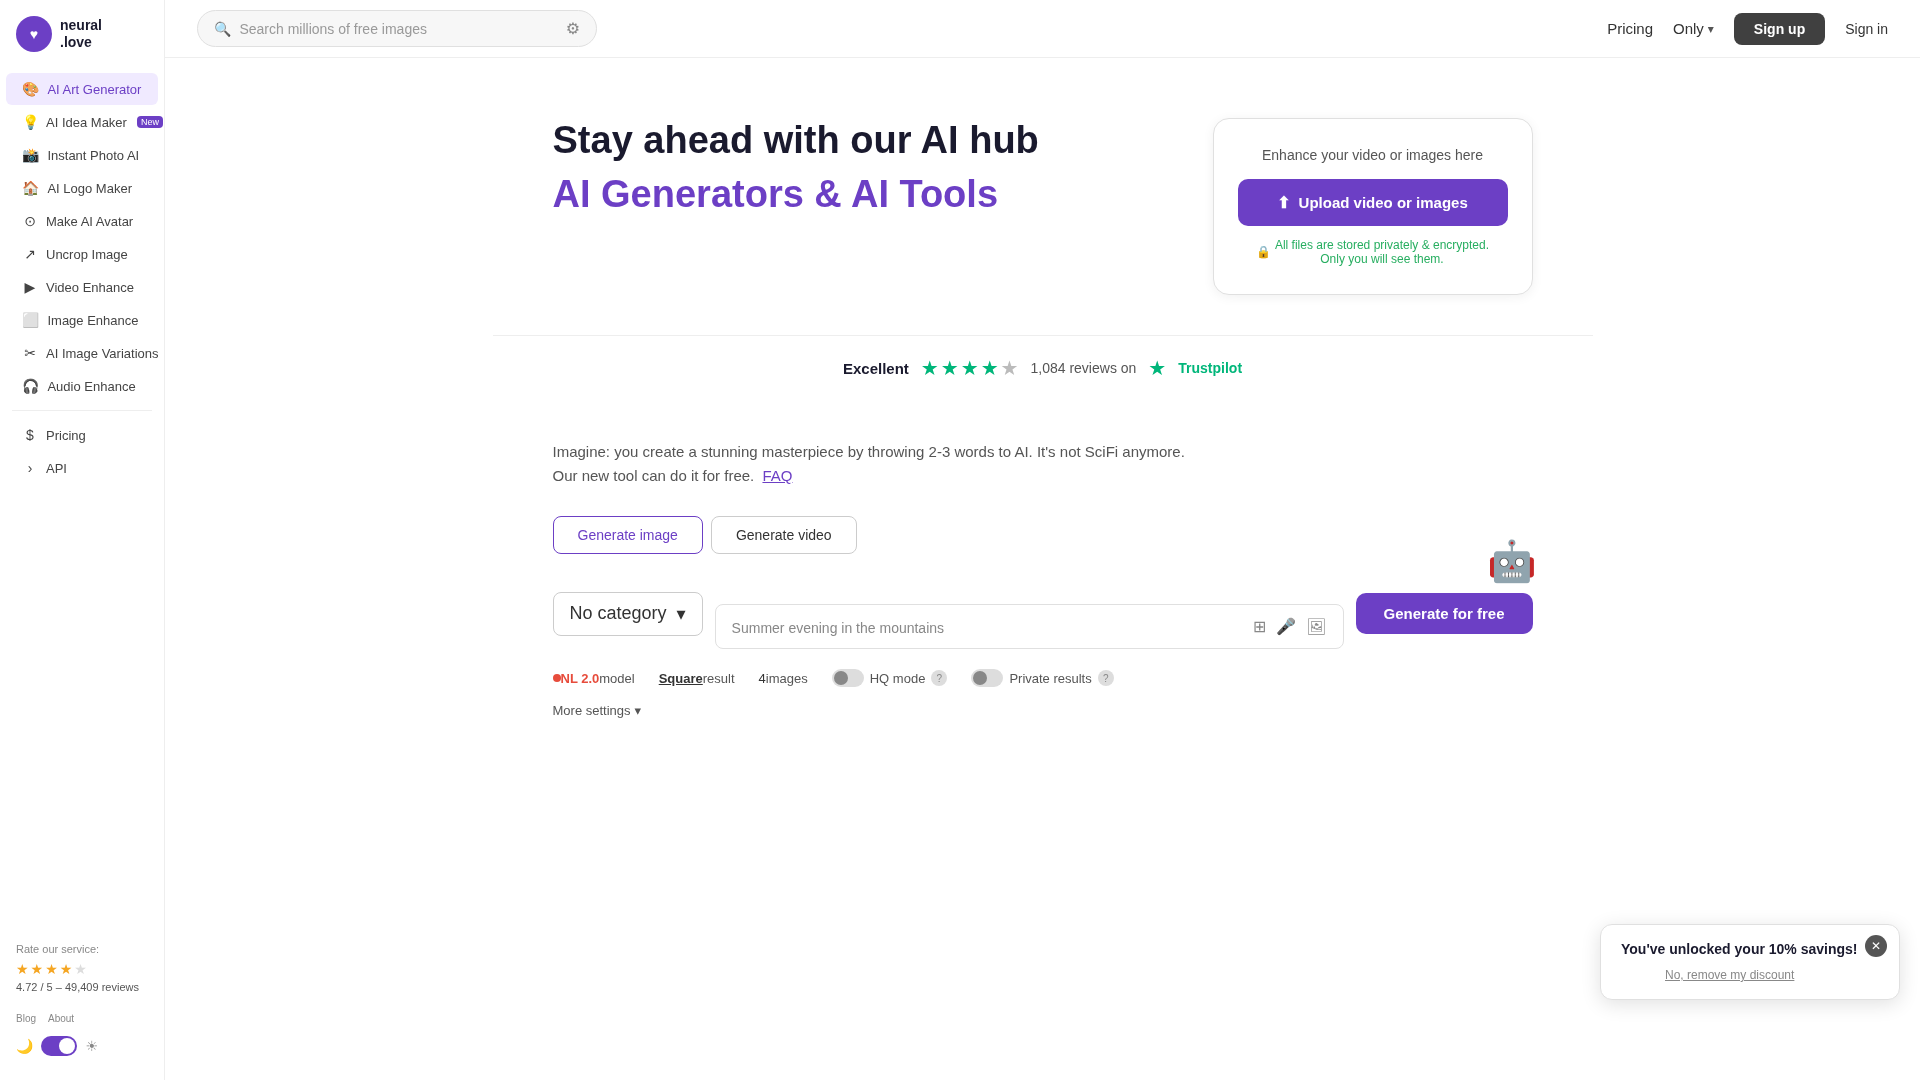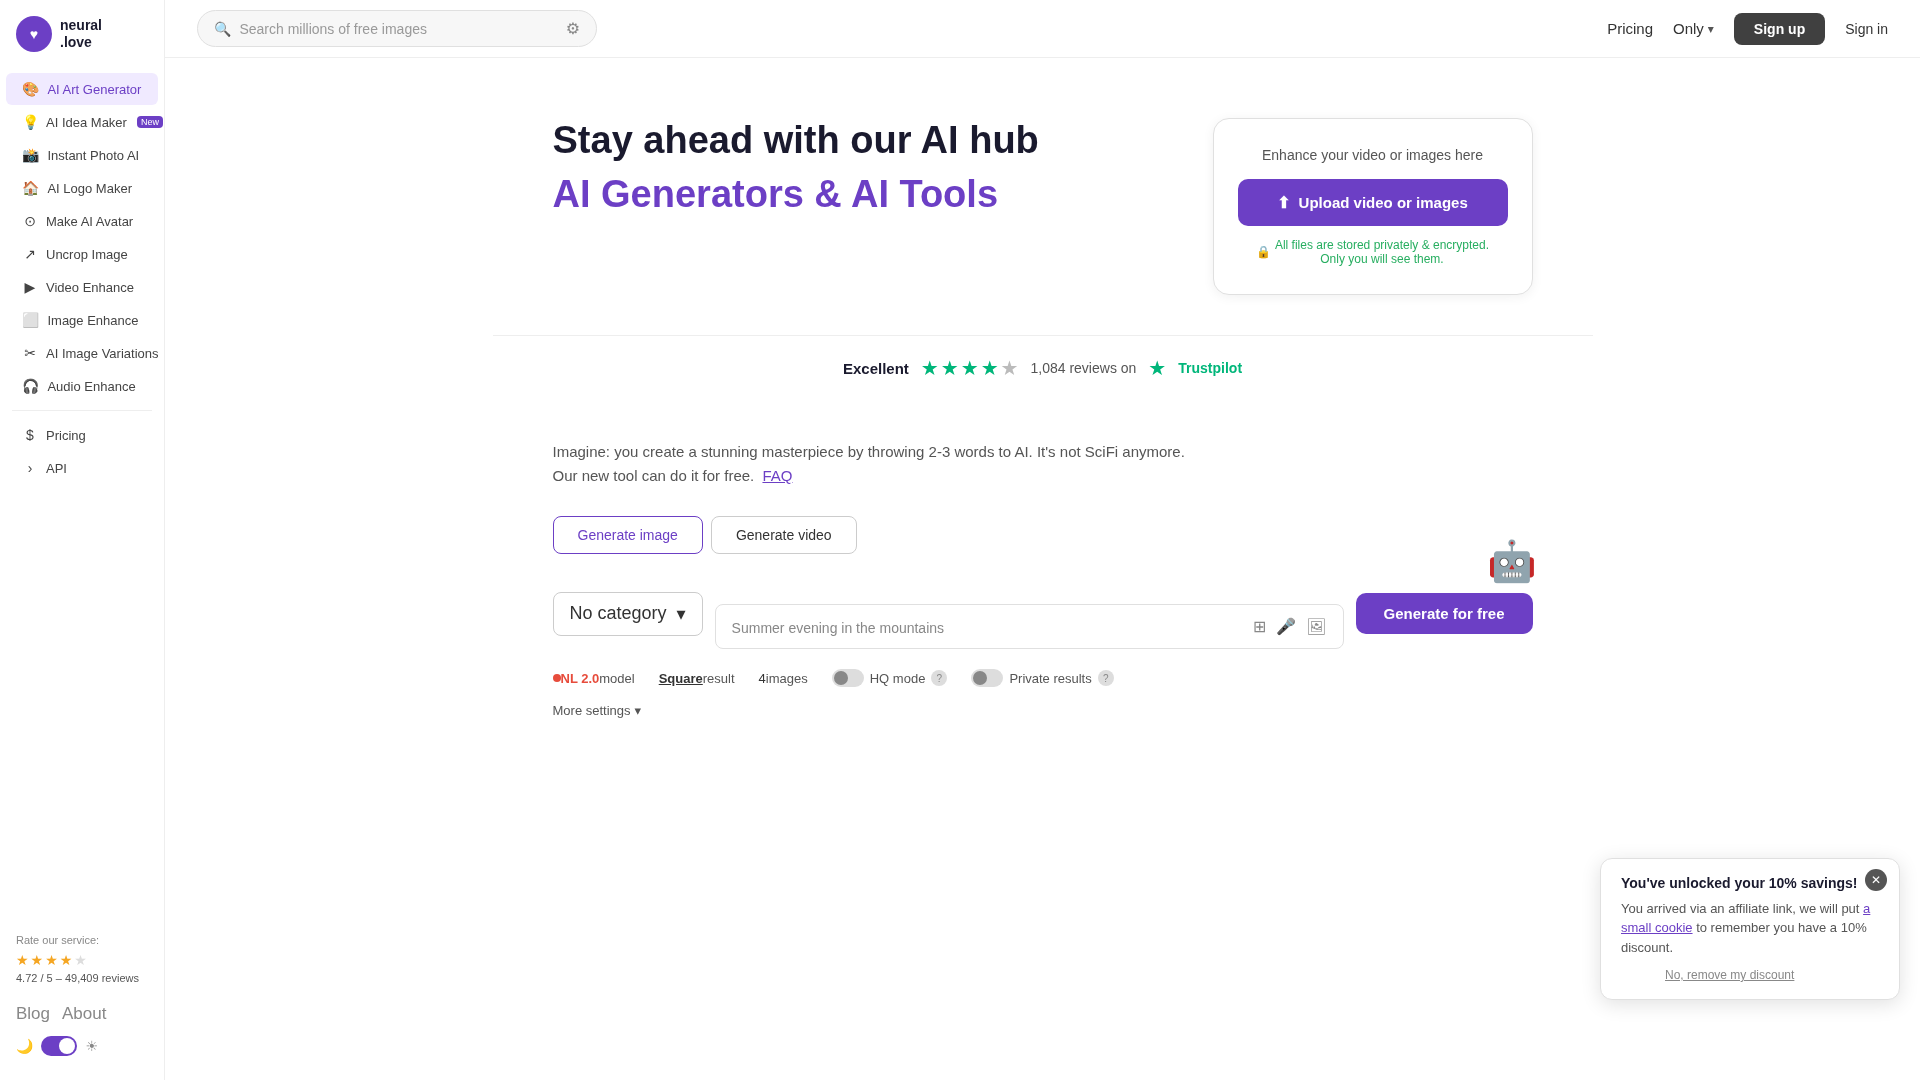--- a/index.html
+++ b/index.html
@@ -63,21 +63,21 @@
     .sidebar-divider { height: 1px; background: #eee; margin: 8px 12px; }
 
     .sidebar-bottom { padding: 12px 16px; }
     .rate-label { font-size: 11px; color: #888; margin-bottom: 6px; }
     .stars { display: flex; gap: 2px; margin-bottom: 4px; }
     .star { font-size: 14px; color: #ddd; }
     .star.filled { color: #f5a623; }
     .rating-text { font-size: 11px; color: #555; }
 
     .sidebar-footer-links { display: flex; gap: 12px; padding: 8px 16px; }
-    .sidebar-footer-link { font-size: 17px; color: #888; cursor: pointer; }
+    .sidebar-footer-link { font-size: 10px; color: #888; cursor: pointer; }
 
     .theme-toggle-row {
       display: flex; align-items: center; gap: 8px; padding: 4px 16px 8px;
     }
     .toggle-track {
       width: 36px; height: 20px;
       background: #6c3fc5;
       border-radius: 10px;
       position: relative;
       cursor: pointer;
@@ -568,19 +568,14 @@
     <button class="more-settings-btn">
       <span>More settings</span>
       <span>▾</span>
     </button>
   </section>
 </div>
 
 <div class="discount-popup" style="position:fixed;">
   <button class="discount-close">✕</button>
   <div class="discount-title">You've unlocked your 10% savings!</div>
-  <div class="discount-text">
-    <span>You arrived via an affiliate link, we will put</span>
-    <a class="discount-link">a small cookie</a>
-    <span>to remember you have a 10% discount.</span>
-  </div>
   <span class="discount-remove">No, remove my discount</span>
 </div>
 
 </body></html>

